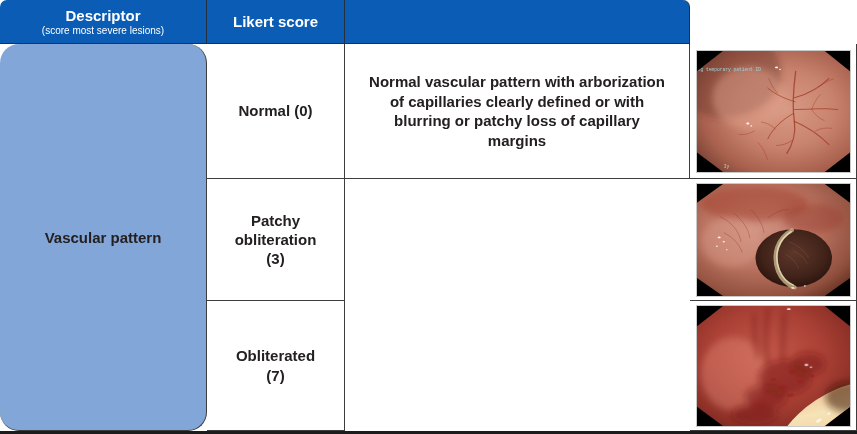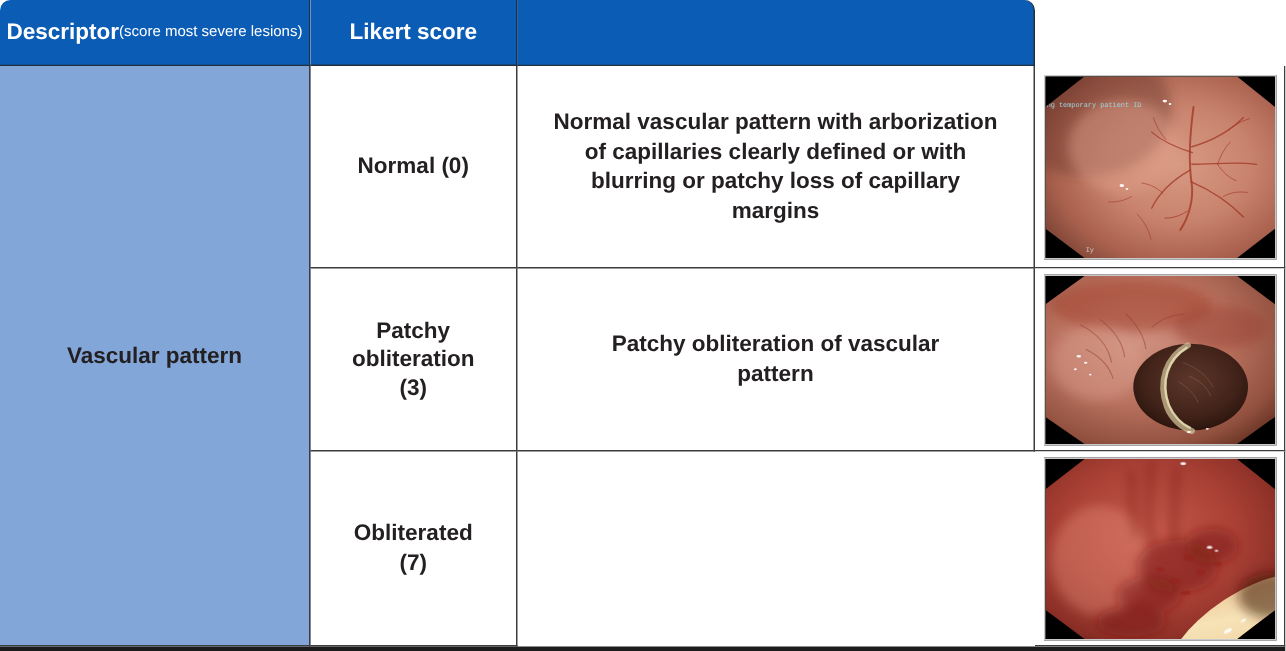--- a/index.html
+++ b/index.html
@@ -21,34 +21,35 @@
     border-bottom:1px solid #3d3d3d;
     display:flex;align-items:center;justify-content:center;
     text-align:center;
   }
   .cell:first-child, .descriptor{border-left:none;}
 
   
   .header{
     background:var(--header-blue,#0a5cb5);
     color:#ffffff;
+    flex-direction:column;
     border-right:1px solid #24303f;
     border-bottom:1px solid #24303f;
   }
   .header.c1{border-top-left-radius:7px;}
   .header.c4{border-top-right-radius:7px;}
   .h-title{font-size:15px;font-weight:bold;line-height:1.15;}
   .h-sub{font-size:10px;font-weight:normal;line-height:1.15;margin-top:1px;}
   .h-label{font-size:15px;font-weight:bold;}
 
   
   .descriptor{
     grid-column:1;grid-row:2/5;
     background:var(--descriptor-blue,#83a6d9);
-    font-size:15px;font-weight:bold;color:#242021;
+    font-size:15px;font-weight:bold;color:#242021;border-radius:19px;
   }
 
   
   .likert{
     font-size:15px;font-weight:bold;color:#242021;
     line-height:1.28;padding:0 20px;
   }
   .def{
     font-size:15px;font-weight:bold;color:#242021;
     line-height:1.3;padding:0 22px;
@@ -127,23 +128,20 @@
           <ellipse cx="142" cy="192" rx="2.4" ry="1.6"></ellipse>
         </g>
         <text x="6" y="22" font-size="14" fill="#aadfe0" font-family="'Liberation Mono',monospace">2025</text>
         <text x="2" y="52" font-size="12" fill="#9fd4d8" font-family="'Liberation Mono',monospace">ng temporary patient ID</text>
         <text x="70" y="300" font-size="12" fill="#cfe4e2" opacity="0.8" font-family="'Liberation Mono',monospace">Iy</text>
       </g>
     </svg>
   </div>
 
   <div class="cell likert" style="grid-column:2;grid-row:3;">Patchy obliteration (3)</div>
-  <div class="cell def narrow" style="grid-column:3;grid-row:3;">
-    <span>Patchy obliteration of vascular pattern</span>
-  </div>
   <div class="cell imgcell" style="grid-column:4;grid-row:3;">
     <svg width="153" height="112" viewBox="0 0 400 310" preserveAspectRatio="none">
       <defs>
         <radialGradient id="g2" cx="42%" cy="38%" r="75%">
           <stop offset="0" stop-color="#cf9180"></stop>
           <stop offset="0.5" stop-color="#ba7260"></stop>
           <stop offset="0.85" stop-color="#91503e"></stop>
           <stop offset="1" stop-color="#6b3526"></stop>
         </radialGradient>
         <radialGradient id="hole" cx="50%" cy="42%" r="65%">

